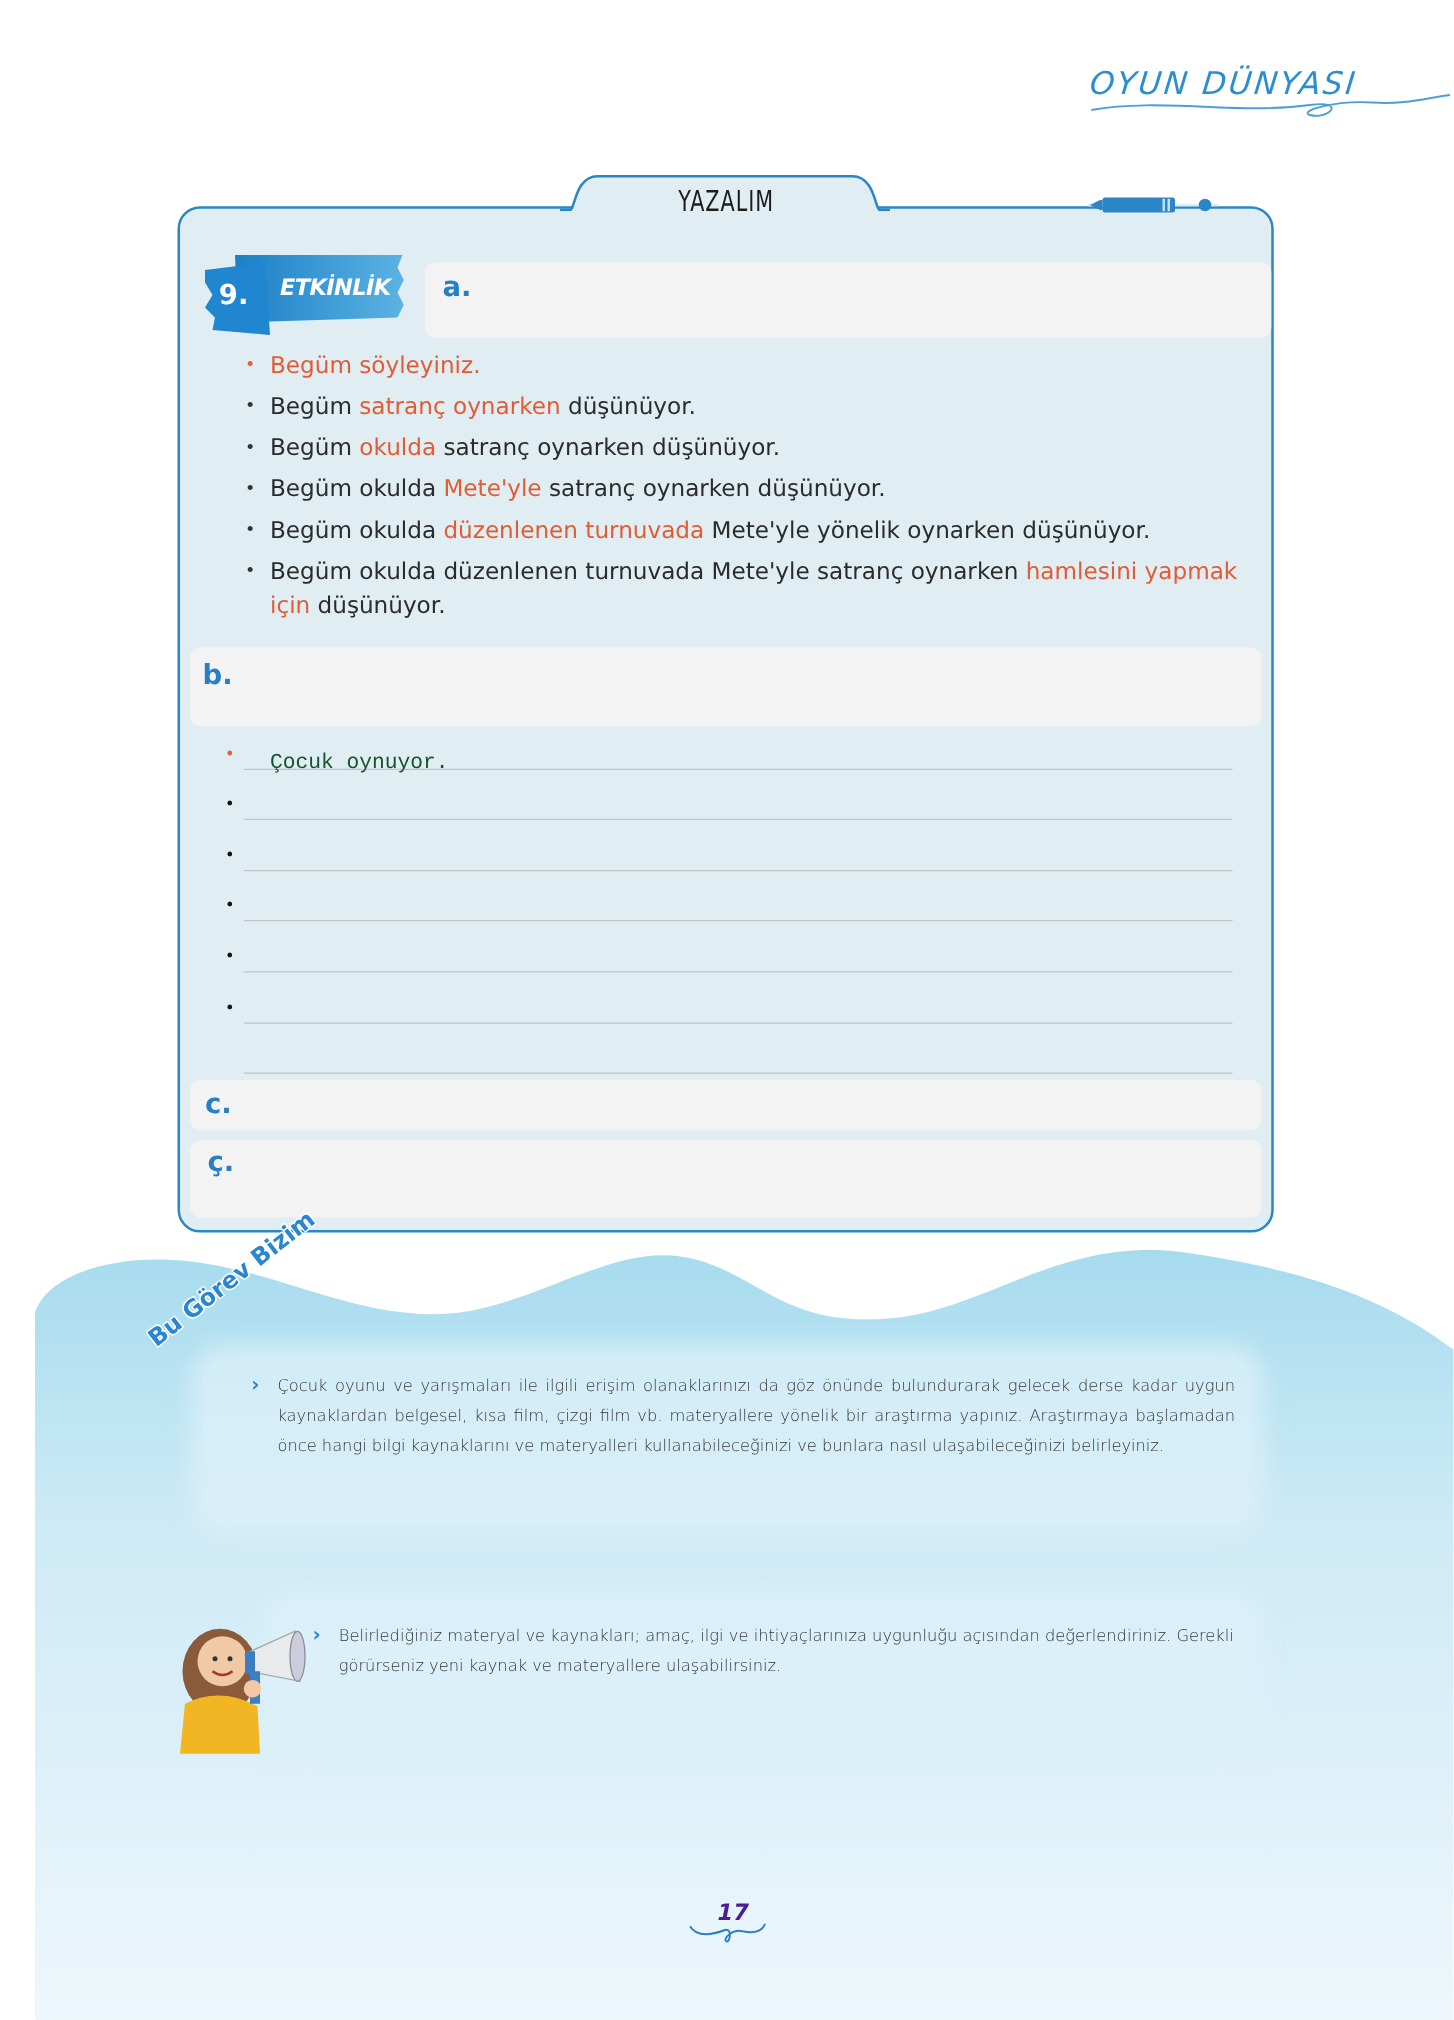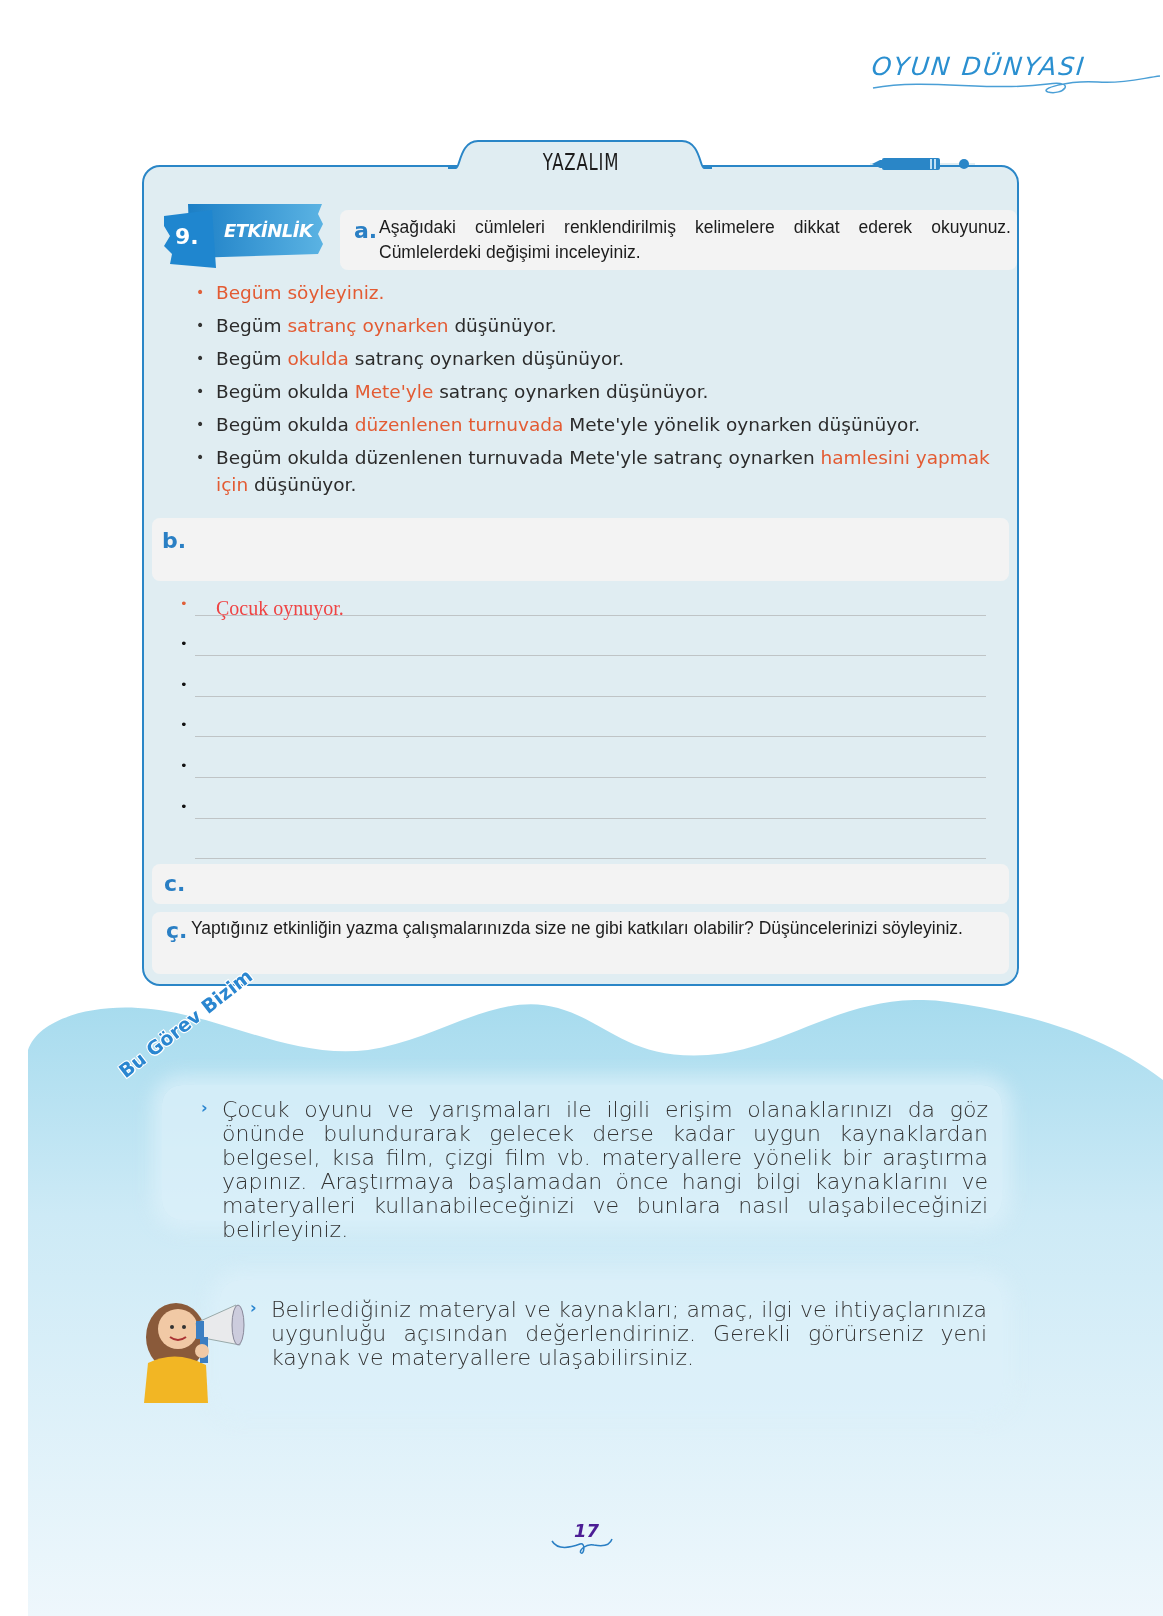--- a/index.html
+++ b/index.html
@@ -42,38 +42,38 @@
   .sentences { position: absolute; left: 196px; top: 279px; width: 820px;
     font-family: "DejaVu Sans", sans-serif; font-size: 18.5px; color: #2b2b2b; line-height: 27px; }
   .sentence { position: relative; padding-left: 20px; }
   .sentence::before { content: "•"; position: absolute; left: 0; top: 0; font-size: 14px; color: #333; }
   .sentence.first::before { color: #e0603a; }
   .hl { color: #e35b33; }
 
   .line-row { position: absolute; left: 180px; width: 806px; height: 20px; }
   .line-row .dot { position: absolute; left: 0; top: 0; font-size: 13px; color: #111; }
   .line-row .rule { position: absolute; left: 15px; right: 0; bottom: 0; border-bottom: 1.5px solid #bfc4c6; }
-  .line-row .sample { position: absolute; left: 36px; bottom: -4px; font-size: 20px; color: #ef4444; font-family: Liberation Serif, serif; }
+  .line-row .sample { position: absolute; left: 36px; bottom: -4px; font-size: 17px; color: #14532d; font-family: Liberation Mono, monospace; }
 
   .task-bg {
     position: absolute; left: 28px; top: 1000px; width: 1135px; height: 616px;
   }
   .task-title {
     position: absolute; left: 128px; top: 1060px; font-size: 19px; font-weight: bold; color: #2a86d0;
     transform: rotate(-38deg); transform-origin: left bottom; font-family: "DejaVu Sans", sans-serif;
     text-shadow: 1px 1px 0 #fff, -1px -1px 0 #fff, 1px -1px 0 #fff, -1px 1px 0 #fff;
     white-space: nowrap;
   }
   .task-panel {
     position: absolute; border-radius: 20px;
     background: rgba(220, 240, 250, 0.75);
     box-shadow: 0 0 18px 10px rgba(220, 240, 250, 0.75);
   }
   .task-text {
-    position: absolute; font-family: "DejaVu Sans", sans-serif; font-size: 22px; line-height: 24px;
+    position: absolute; font-family: "DejaVu Sans", sans-serif; font-size: 13px; line-height: 24px;
     color: #333; text-align: justify; font-weight: 300;
   }
   .chev { position: absolute; color: #2a86d0; font-size: 16px; font-weight: bold; }
 
   .girl-icon { position: absolute; left: 136px; top: 1285px; }
   .page-num { position: absolute; left: 574px; top: 1520px; font-size: 18px; font-weight: bold; font-style: italic; color: #4c1d95; }
   .page-wave { position: absolute; left: 550px; top: 1537px; }
 </style>
 </head>
 <body>
@@ -106,21 +106,20 @@
     </linearGradient>
   </defs>
   <path d="M28 2 L162 2 L158 12 L163 22 L158 32 L163 42 L158 52 L30 56 Z" fill="url(#bg1)"></path>
   <path d="M4 14 L52 8 L56 66 L10 62 L12 52 L4 44 L10 34 L4 24 Z" fill="#1f86cf"></path>
 </svg>
 <div class="badge-num">9.</div>
 <div class="badge-label">ETKİNLİK</div>
 
 <div class="instr" style="left:340px; top:210px; width:677px; height:60px;">
   <span class="instr-letter" style="left:14px; top:8px;">a.</span>
-  <span class="instr-text" style="left:39px; top:5px; width:632px;">Aşağıdaki cümleleri renklendirilmiş kelimelere dikkat ederek okuyunuz. Cümlelerdeki değişimi inceleyiniz.</span>
 </div>
 
 <div class="sentences" id="sentences">
     <div class="sentence first" style="position: absolute; top: 0px; width: 808px;"><span class="hl">Begüm söyleyiniz.</span></div>
     <div class="sentence" style="position: absolute; top: 33px; width: 808px;"><span>Begüm </span><span class="hl">satranç oynarken</span><span> düşünüyor.</span></div>
     <div class="sentence" style="position: absolute; top: 66px; width: 808px;"><span>Begüm </span><span class="hl">okulda</span><span> satranç oynarken düşünüyor.</span></div>
     <div class="sentence" style="position: absolute; top: 99px; width: 808px;"><span>Begüm okulda </span><span class="hl">Mete'yle</span><span> satranç oynarken düşünüyor.</span></div>
     <div class="sentence" style="position: absolute; top: 132px; width: 808px;"><span>Begüm okulda </span><span class="hl">düzenlenen turnuvada</span><span> Mete'yle yönelik oynarken düşünüyor.</span></div>
     <div class="sentence" style="position: absolute; top: 165px; width: 808px;"><span>Begüm okulda düzenlenen turnuvada Mete'yle satranç oynarken </span><span class="hl">hamlesini yapmak için</span><span> düşünüyor.</span></div>
   </div>
@@ -159,21 +158,20 @@
       <span class="rule"></span>
     </div>
   </div>
 
 <div class="instr" style="left:152px; top:864px; width:857px; height:40px;">
   <span class="instr-letter" style="left:12px; top:7px;">c.</span>
 </div>
 
 <div class="instr" style="left:152px; top:912px; width:857px; height:62px;">
   <span class="instr-letter" style="left:14px; top:6px;">ç.</span>
-  <span class="instr-text" style="left:39px; top:4px; width:809px;">Yaptığınız etkinliğin yazma çalışmalarınızda size ne gibi katkıları olabilir? Düşüncelerinizi söyleyiniz.</span>
 </div>
 
 <svg class="task-bg" width="1135" height="616" viewBox="0 0 1135 616">
   <defs>
     <linearGradient id="bg2" x1="0" x2="0" y1="0" y2="1">
       <stop offset="0" stop-color="#a6dbee"></stop>
       <stop offset="0.35" stop-color="#cdeaf6"></stop>
       <stop offset="1" stop-color="#eef7fc"></stop>
     </linearGradient>
   </defs>

